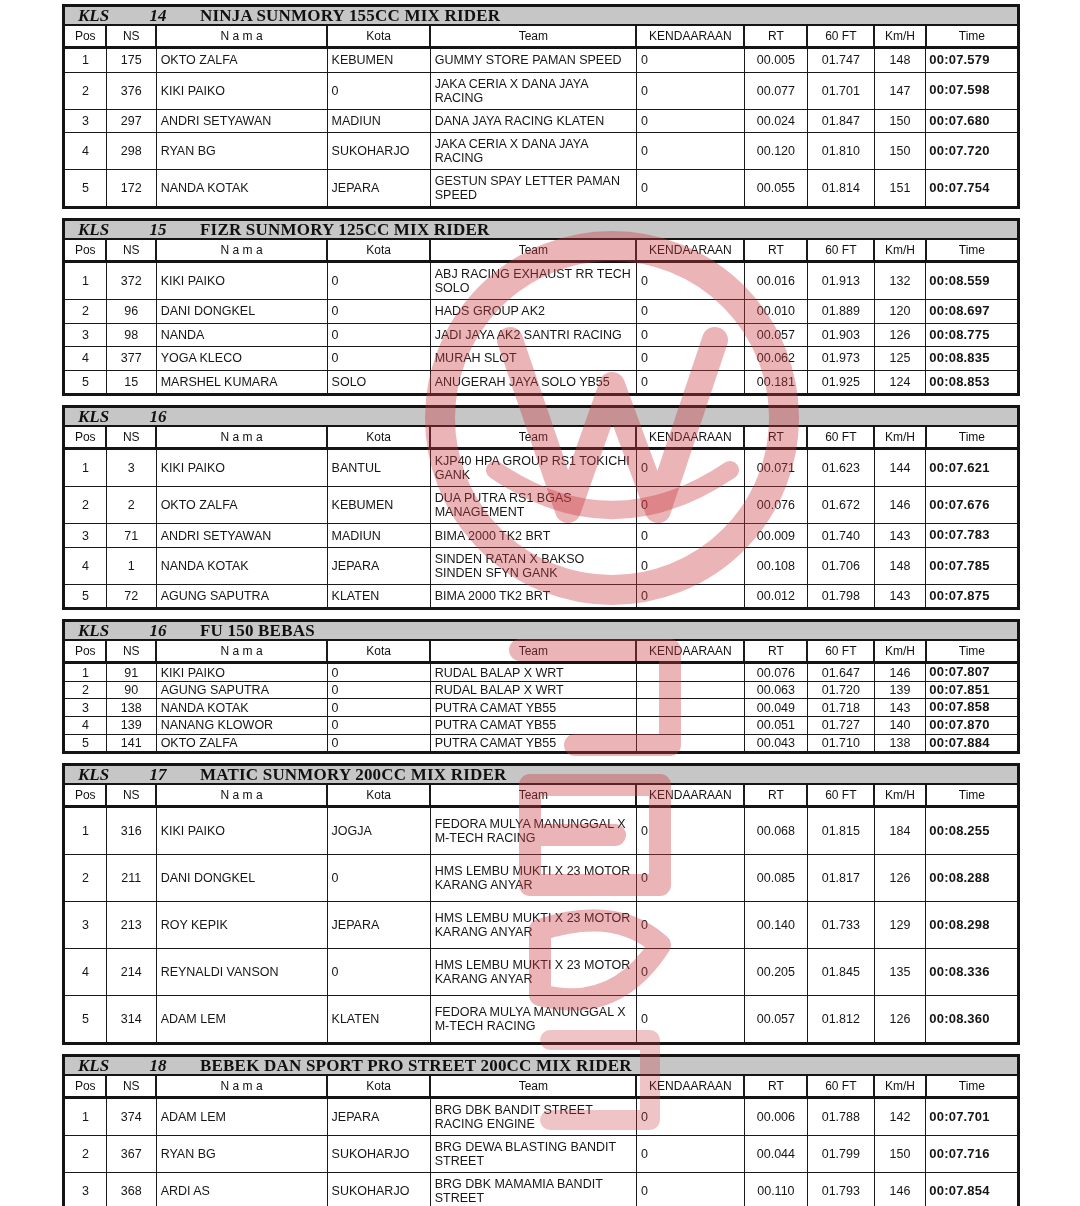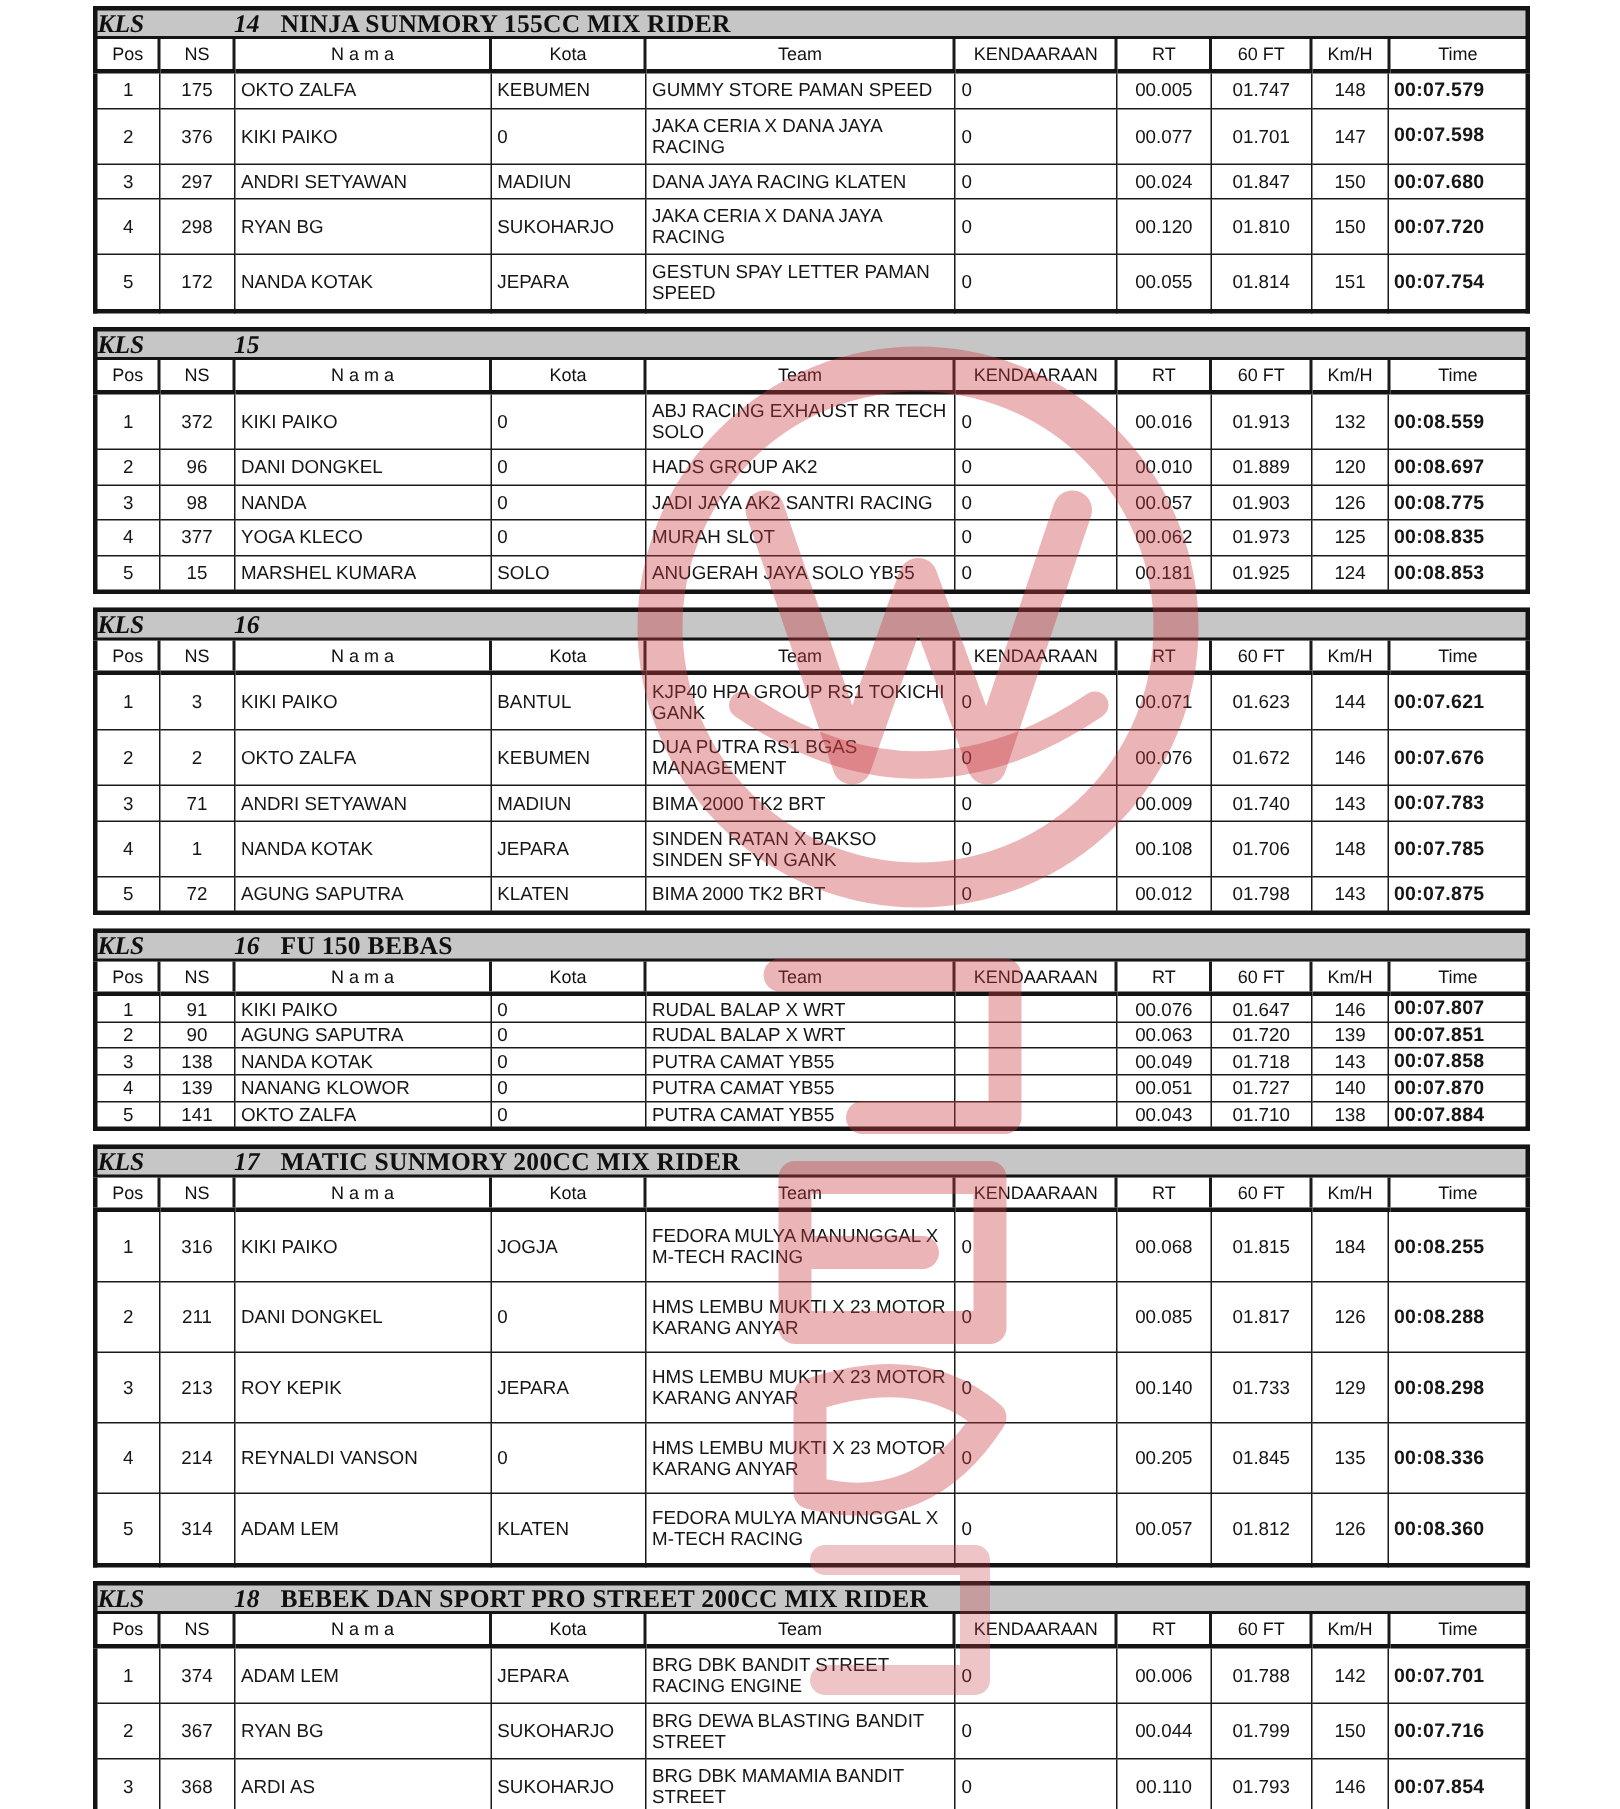--- a/index.html
+++ b/index.html
@@ -13,24 +13,24 @@
     position:absolute;left:62px;top:4px;width:958px;
   }
   .section{margin-bottom:9px;}
   .kls-bar{
     display:flex;align-items:center;
     background:#c6c6c6;
     border:3px solid #141414;border-bottom:2px solid #141414;
     height:22px;
     font-family:"Liberation Serif", serif;
     font-weight:bold;font-size:17px;color:#101010;
-    padding-left:0;box-sizing:border-box;
+    padding-left:13px;box-sizing:border-box;
   }
   .kls-label{font-style:italic;width:52px;}
-  .kls-num{font-style:italic;width:56px;text-align:right;}
+  .kls-num{font-style:italic;width:56px;text-align:center;}
   .kls-title{margin-left:14px;letter-spacing:.2px;white-space:nowrap;}
   table.results{
     width:100%;border-collapse:collapse;table-layout:fixed;
     border:3px solid #141414;border-top:none;
     background:transparent;
   }
   .results th{
     border:2px solid #1a1a1a;border-top:none;
     font-size:12px;font-weight:normal;color:#111;
     padding:3px 2px;text-align:center;background:transparent;
@@ -170,20 +170,21 @@
               <td class="c">151</td>
               <td class="c time">00:07.754</td>
             </tr>
           </tbody>
     </table>
   </div>
       <div class="section d-normal">
     <div class="kls-bar">
       <span class="kls-label">KLS</span>
       <span class="kls-num">15</span>
+      <span class="kls-title">FIZR SUNMORY 125CC  MIX RIDER</span>
     </div>
     <table class="results">
       <colgroup>
         <col class="w-pos">
             <col class="w-ns">
             <col class="w-nama">
             <col class="w-kota">
             <col class="w-team">
         <col class="w-kend">
             <col class="w-rt">

